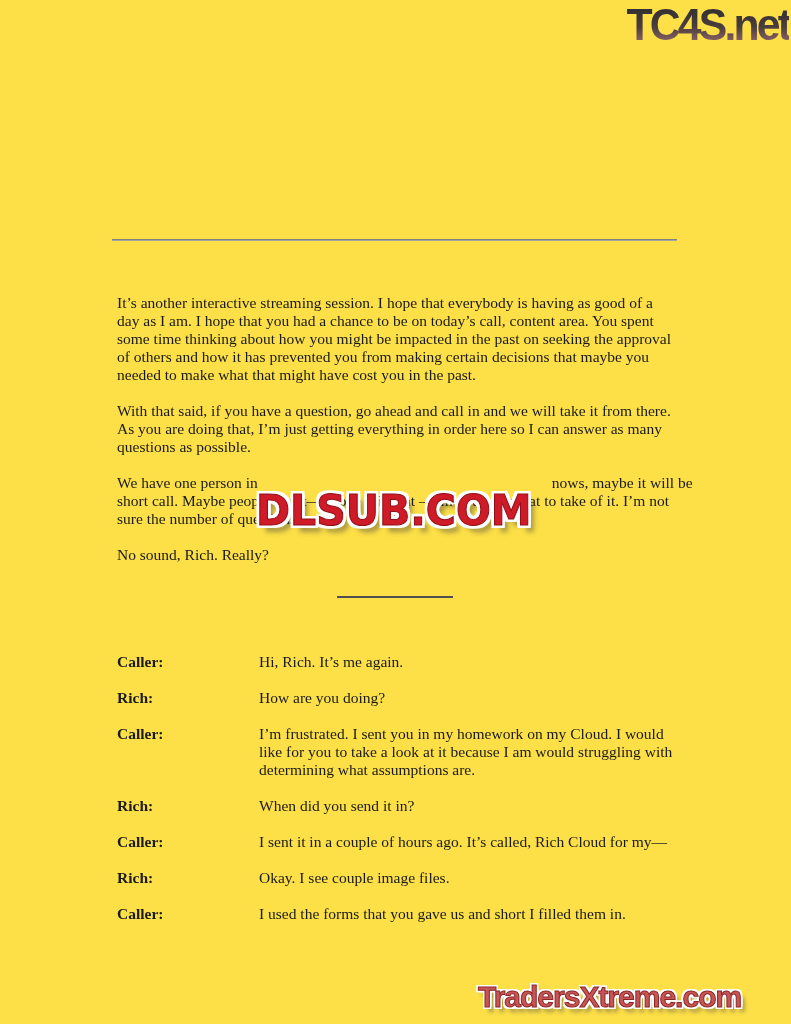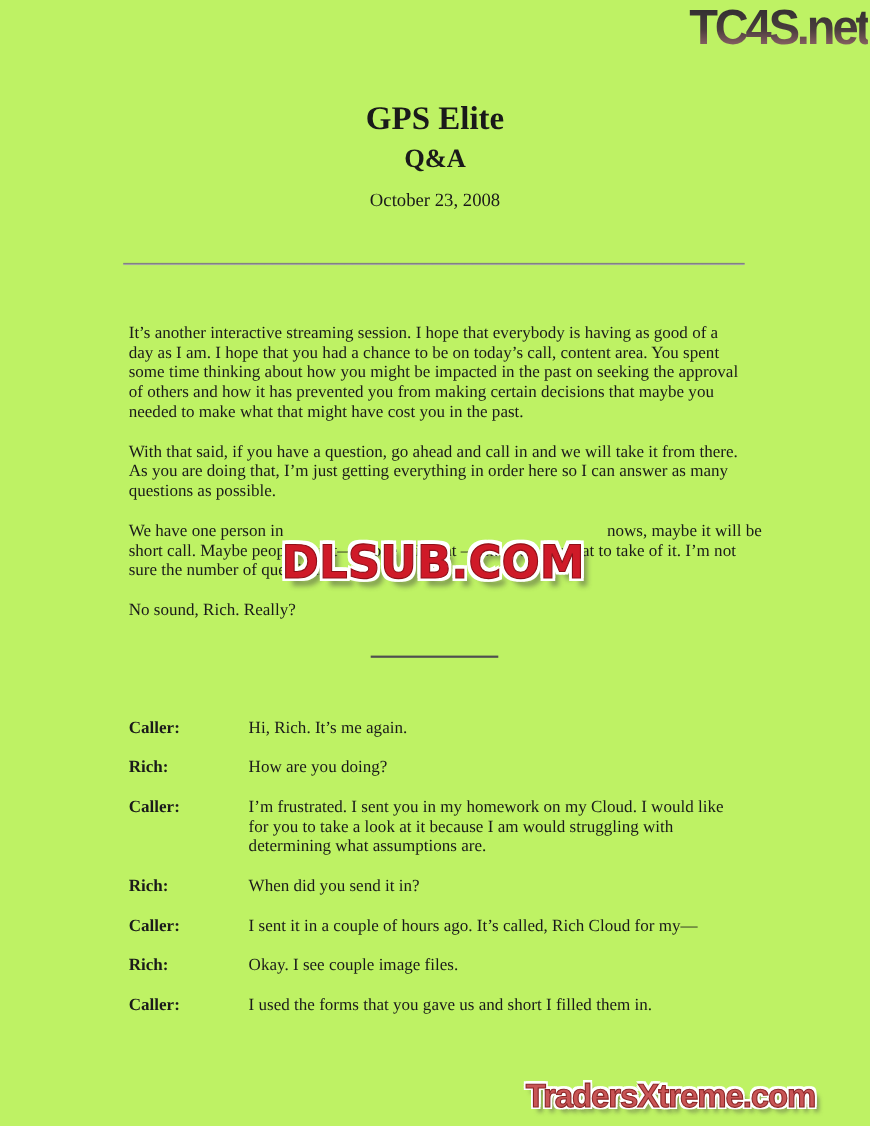--- a/index.html
+++ b/index.html
@@ -10,21 +10,21 @@
     --text:#1a1a1a;
     --rule-gray:#7d7d7d;
     --logo-top:#353132;
     --logo-bottom:#966a6b;
   }
   *{margin:0;padding:0;box-sizing:border-box;}
   html,body{background:#fff;}
   .page{
     position:relative;
     width:791px;height:1024px;
-    background:#bef264;
+    background:#fde047;
     overflow:hidden;
     font-family:"Liberation Serif", serif;
     color:var(--text);
   }
 
   
   .tc4s{
     position:absolute;top:2px;right:2px;
     font-family:"Liberation Sans", sans-serif;
     font-weight:900;
@@ -79,21 +79,21 @@
 
   .rule-short{
     position:absolute;top:596px;left:337px;width:116px;height:2px;
     background:#4f4f4f;border:none;
   }
 
   .dialogue{
     position:absolute;top:653px;left:117px;width:562px;
     font-size:15.5px;line-height:18px;
   }
-  .dialogue-row{display:flex;margin-bottom:18px;}
+  .dialogue-row{display:flex;margin-bottom:18px;gap:33px;}
   .speaker{flex:0 0 93px;font-weight:bold;}
   .utterance{flex:1;margin-left:16px;}
 
   
   .traders{
     position:absolute;left:478px;top:980px;
     font-family:"Liberation Sans", sans-serif;
     font-weight:bold;
     font-size:30px;
     letter-spacing:-1px;
@@ -105,25 +105,20 @@
       4px 5px 4px rgba(70,70,70,0.55);
   }
 </style>
 </head>
 <body>
 
 <div class="page">
 
   <div class="tc4s">TC4S.net</div>
 
-  <div class="title-block">
-    <h1>GPS Elite</h1>
-    <h2>Q&amp;A</h2>
-    <div class="doc-date">October 23, 2008</div>
-  </div>
 
   <div class="rule-main"></div>
 
   <div class="intro">
     <p>It’s another interactive streaming session. I hope that everybody is having as good of a day as I am. I hope that you had a chance to be on today’s call, content area. You spent some time thinking about how you might be impacted in the past on seeking the approval of others and how it has prevented you from making certain decisions that maybe you needed to make what that might have cost you in the past.</p>
     <p>With that said, if you have a question, go ahead and call in and we will take it from there. As you are doing that, I’m just getting everything in order here so I can answer as many questions as possible.</p>
     <p>
       <span class="covered-line"><span>We have one person in</span><span class="covered-gap"></span><span>nows, maybe it will be</span></span>
       <span>short call. Maybe people don’t—I hope it is that – I’m not sure what to take of it. I’m not</span>
       <span>sure the number of questions –</span>

